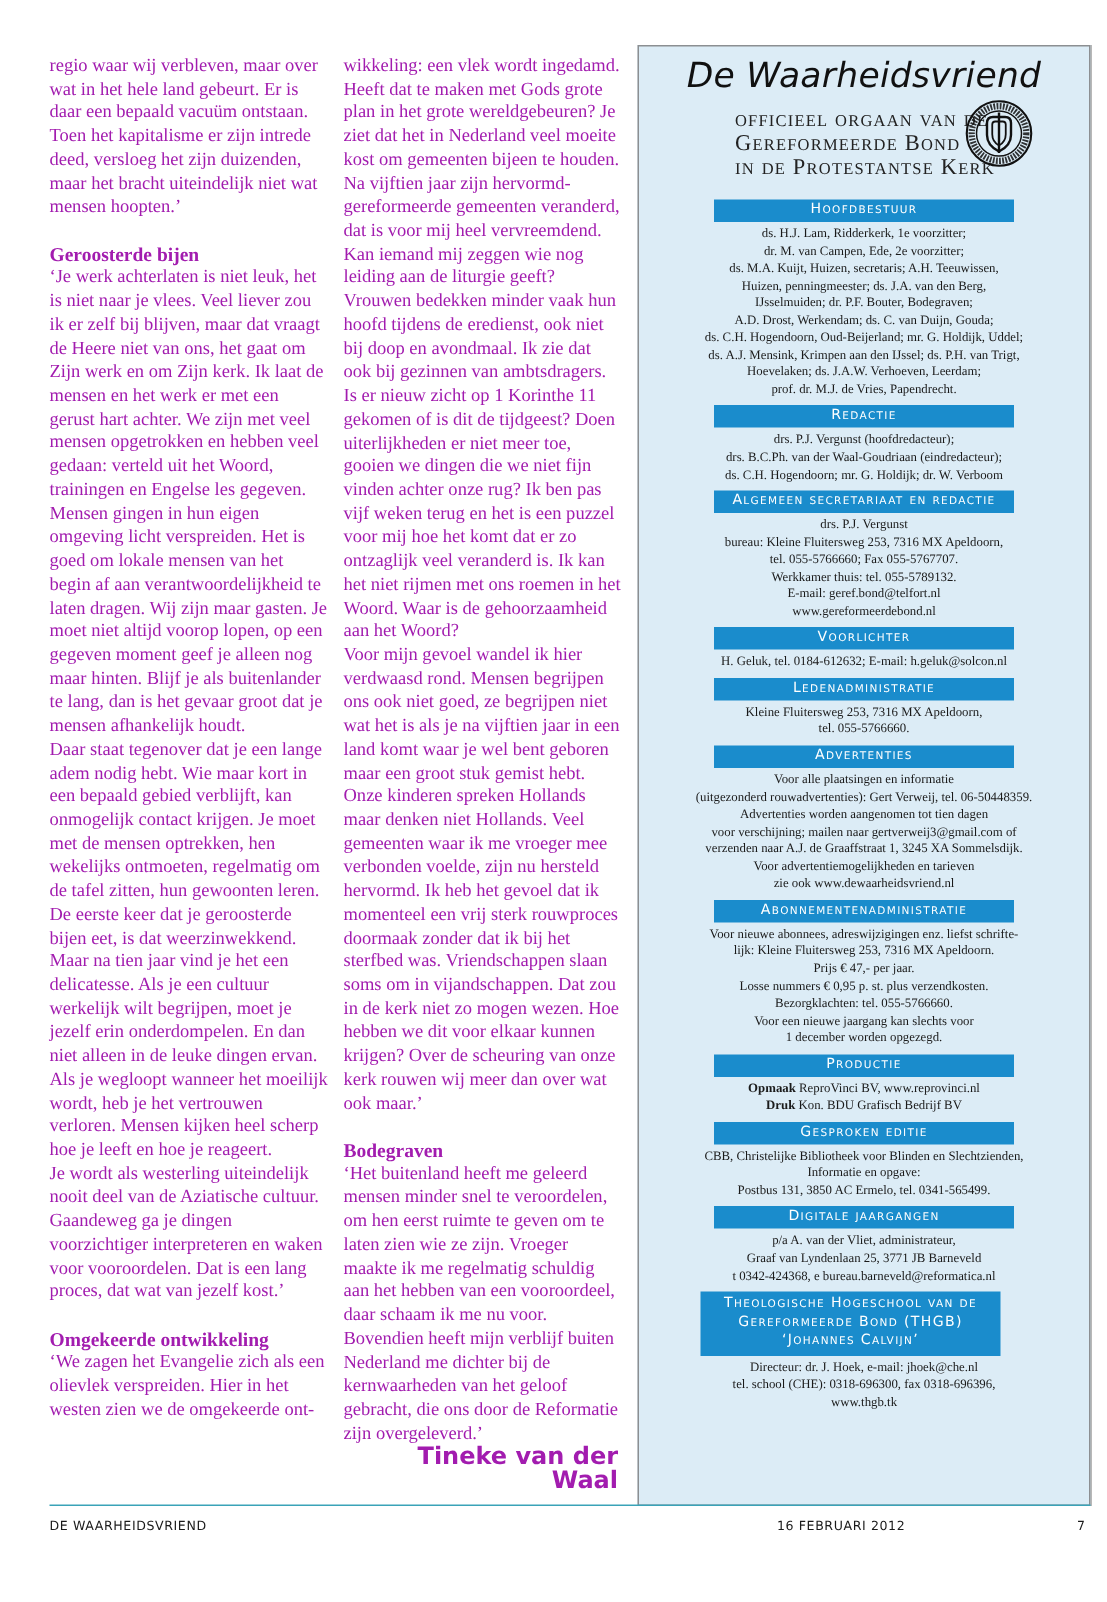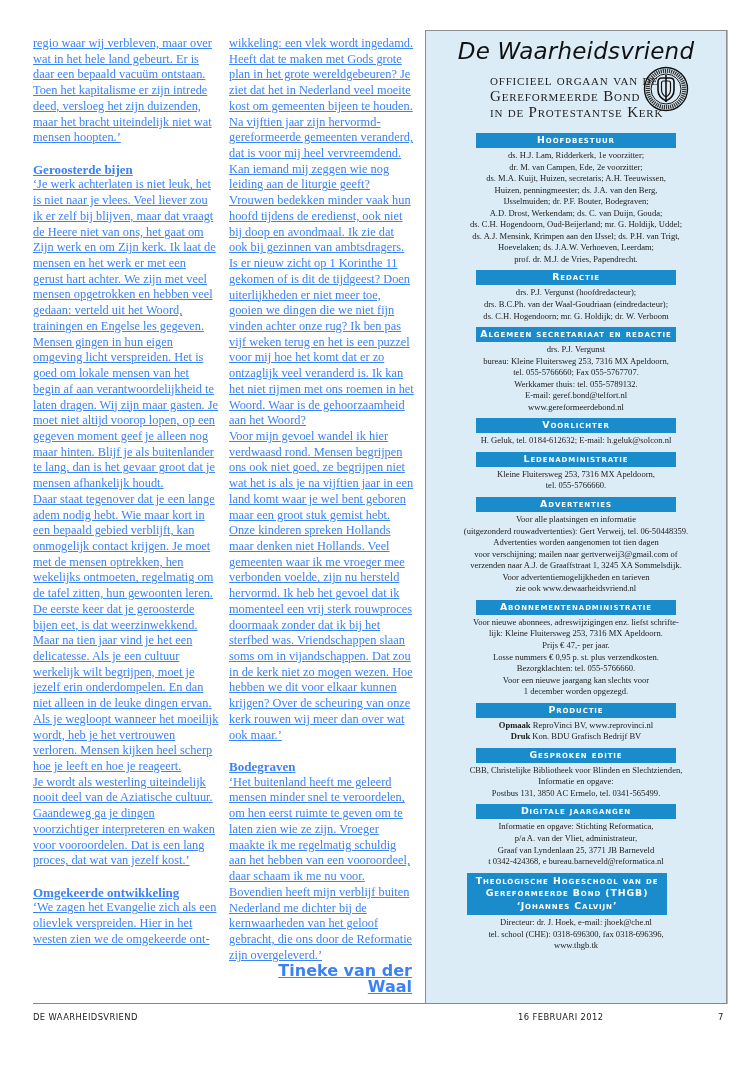--- a/index.html
+++ b/index.html
@@ -1,39 +1,39 @@
 <!DOCTYPE html>
 <html><head>
 <meta charset="utf-8">
 <style>
   html, body { margin:0; padding:0; background:#ffffff; }
   body { width:738px; height:1068px; position:relative; overflow:hidden;
          font-family:"DejaVu Serif", serif; color:#1a1a1a; }
   .col { position:absolute; top:36px; width:186px; font-family:"Liberation Serif", serif;
-         font-size:12.35px; line-height:15.72px; color:#3b82f6;text-decoration:underline; }
+         font-size:12.35px; line-height:15.72px; color:#a21caf; }
   .col p { margin:0; }
   .col .gap { height:15.7px; }
   .col h3 { margin:0; font-size:13px; font-weight:bold; line-height:15.72px; }
   #col1 { left:33px; }
   #col2 { left:229px; }
   .sig { text-align:right; font-family:"DejaVu Sans", sans-serif; font-weight:bold; font-size:16px; padding-right:3px; }
 
   #colofon { position:absolute; left:425px; top:30px; width:300px; height:972px;
              background:#dcecf6; border:1px solid #8c8f92; border-left:1.5px solid #8c8f92;
              box-shadow:1px 0 0 #b8b8b8; }
   #colofon .inner { position:absolute; left:0; right:0; top:0; }
   .mast-title { text-align:center; font-family:"DejaVu Sans", sans-serif; font-size:23px;
                 font-style:italic; letter-spacing:0.2px; margin-top:7px; color:#111; }
   .mast-sub { position:relative; margin-top:8px; height:58px; }
   .mast-sub .lines { position:absolute; left:34px; top:0; font-family:Liberation Serif, serif;
                      font-size:15px; line-height:16px; letter-spacing:0.8px; color:#222; font-variant:small-caps;margin-left:30px; }
   .logo { position:absolute; left:217px; top:-6px; width:46px; height:46px; }
   .sec-head { margin:3px auto 2px; width:200px; background:#1a8ccc; color:#ffffff; text-align:center;
               font-family:"DejaVu Sans", sans-serif; font-size:9.4px; letter-spacing:0.9px;
-              font-variant:small-caps; padding:1px 0 2px; line-height:12px;font-weight:bold; }
+              font-variant:small-caps; padding:1px 0 2px; line-height:12px; }
   .sec-head.tall { line-height:12.5px; padding:2px 0 3px;margin-left:41px; }
   .sec-body { text-align:center; font-family:Liberation Serif, serif; font-size:8.55px;
               line-height:11.55px; color:#1a1a1a; margin-bottom:5px; white-space:nowrap; }
   .sec-body b { font-weight:bold; }
 
   #footer-rule { position:absolute; left:33px; top:1003px; width:694px; height:1px; background:#3aa3b8; }
   .footer { position:absolute; top:1012px; font-family:"DejaVu Sans", sans-serif; font-size:8.4px;
             letter-spacing:0.4px; color:#1a1a1a; }
   #footer-left { left:33px; }
   #footer-date { left:518px; }
@@ -144,21 +144,20 @@
           <div><b>Druk</b><span> Kon. BDU Grafisch Bedrijf BV</span></div>
         </div>
         <div class="sec-head">Gesproken editie</div>
         <div class="sec-body">
           <div>CBB, Christelijke Bibliotheek voor Blinden en Slechtzienden,</div>
           <div>Informatie en opgave:</div>
           <div>Postbus 131, 3850 AC  Ermelo, tel. 0341-565499.</div>
         </div>
         <div class="sec-head">Digitale jaargangen</div>
         <div class="sec-body">
-          <div>Informatie en opgave: Stichting Reformatica,</div>
           <div>p/a A. van der Vliet, administrateur,</div>
           <div>Graaf van Lyndenlaan 25, 3771 JB Barneveld</div>
           <div>t 0342-424368, e bureau.barneveld@reformatica.nl</div>
         </div>
         <div class="sec-head tall">
           <div>Theologische Hogeschool van de</div>
           <div>Gereformeerde Bond (THGB)</div>
           <div>‘Johannes Calvijn’</div>
         </div>
         <div class="sec-body">

